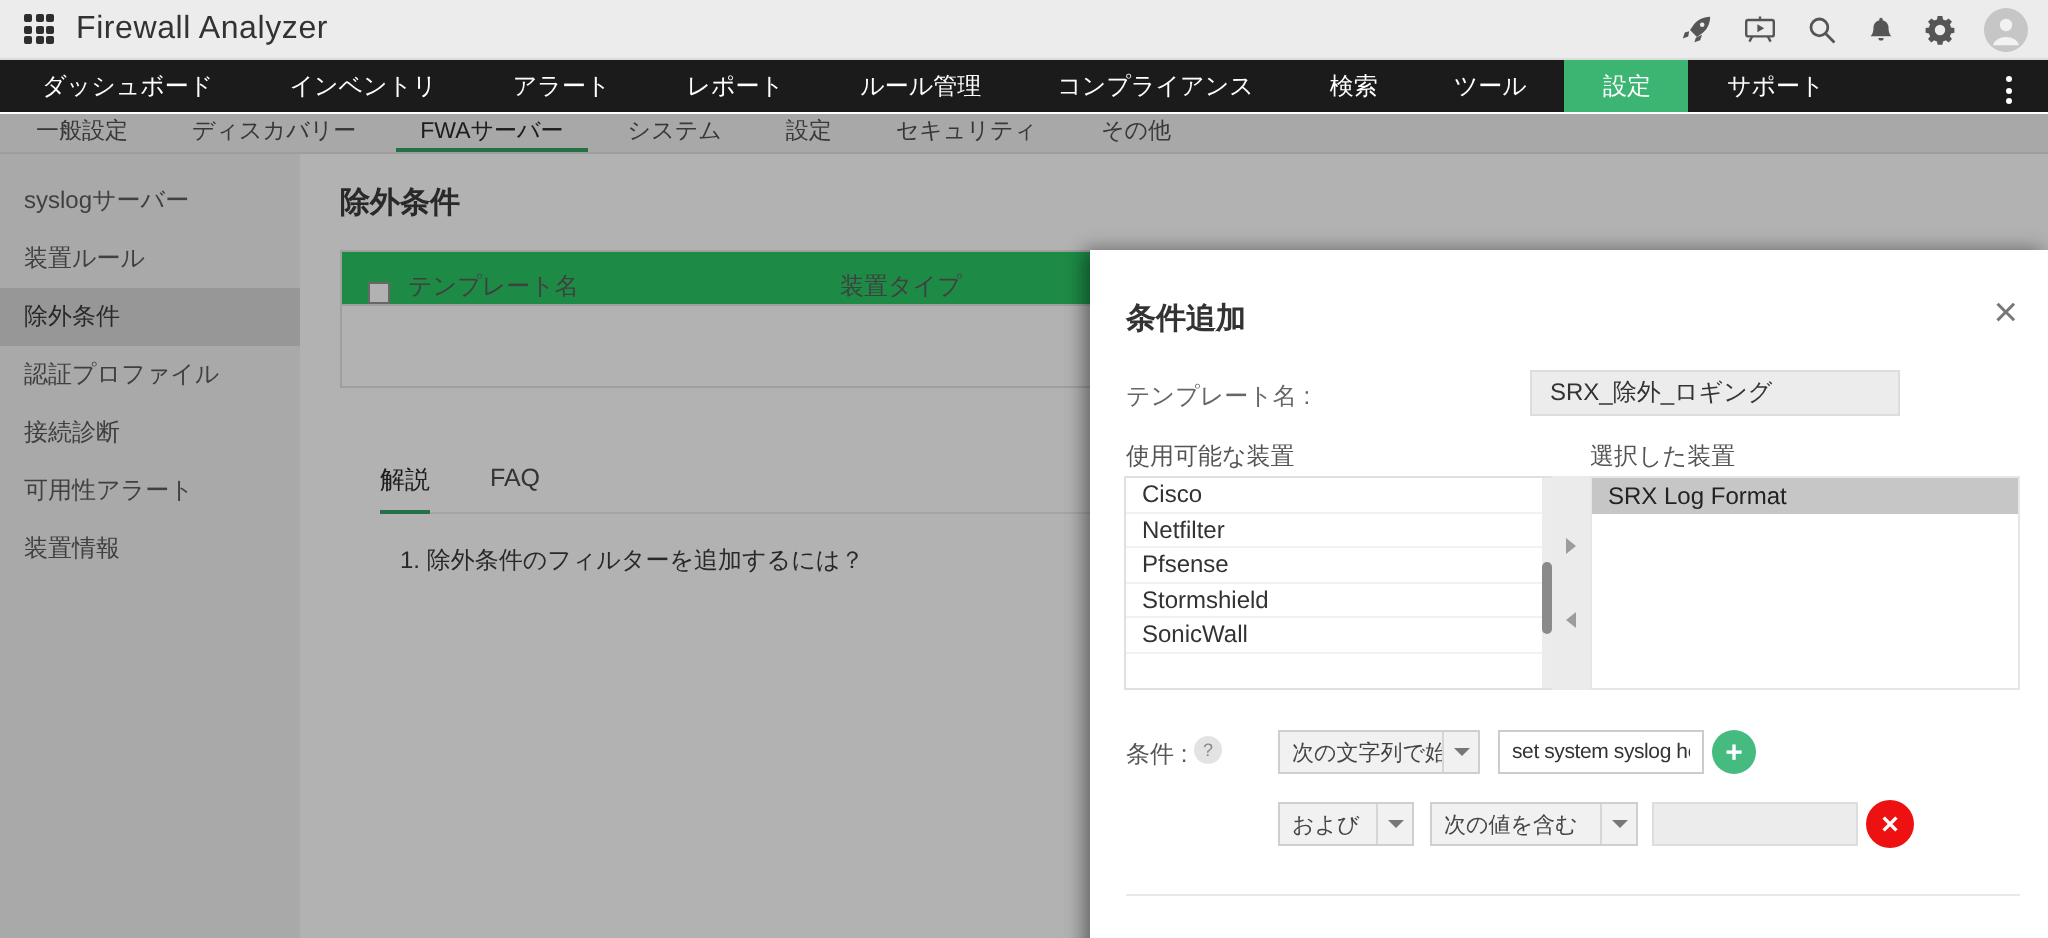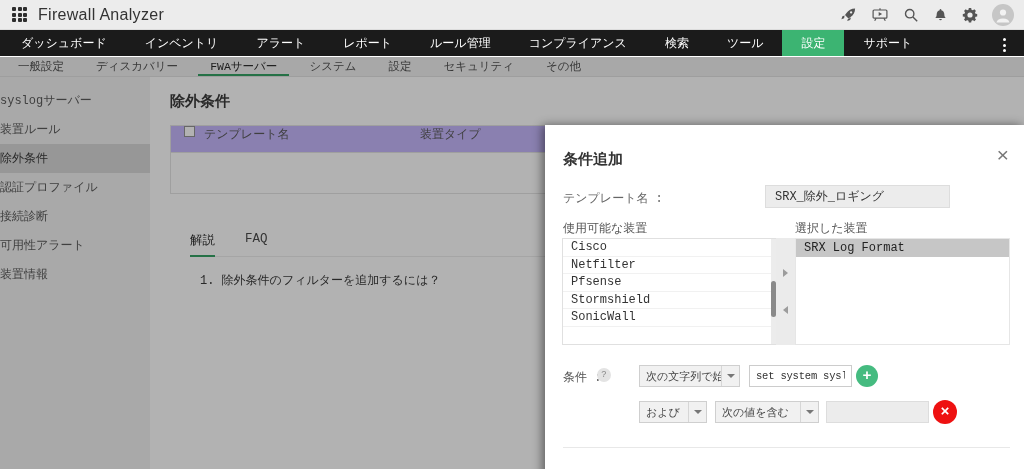--- a/index.html
+++ b/index.html
@@ -28,35 +28,35 @@
   }
   .nav-item {
     color: #fff; font-size: 12px; line-height: 26px; padding: 0 19px;
     cursor: pointer; white-space: nowrap;
   }
   .nav-item.active { background: #3cb472; }
   .kebab { margin-left: auto; align-self: center; margin-right: 10px; display: flex; flex-direction: column; gap: 2.5px; cursor: pointer; }
   .kebab i { width: 3px; height: 3px; border-radius: 50%; background: #fff; }
 
   
-  .content-area { position: absolute; top: 57px; left: 0; right: 0; bottom: 0; background: #fff; font-family: Liberation Mono, monospace; }
+  .content-area { position: absolute; top: 57px; left: 0; right: 0; bottom: 0; background: #fff; }
   .subnav { height: 20px; background: #f0f0f0; display: flex; align-items: stretch; padding-left: 2px; border-bottom: 1px solid #e2e2e2; }
   .subnav-item { font-size: 11.5px; color: #4a4a4a; line-height: 19px; padding: 0 16px; cursor: pointer; white-space: nowrap; position: relative; }
   .subnav-item.active { color: #222; }
   .subnav-item.active::after { content:""; position: absolute; left: 4px; right: 4px; bottom: 0; height: 2px; background: #2e9e5f; }
 
   .body-row { display: flex; height: 392px; }
   .sidebar { width: 150px; background: #f2f2f2; padding-top: 9px; flex: none; }
-  .side-item { font-size: 12px; color: #555; padding: 6px 0; cursor: pointer; white-space: nowrap; }
+  .side-item { font-size: 12px; color: #555; padding: 6px 12px; cursor: pointer; white-space: nowrap; }
   .side-item.active { background: #d7d7d7; color: #333; }
 
   .main { flex: 1; background: #fff; padding: 15px 0 0 20px; }
   .page-heading { font-size: 15px; color: #333; font-weight: 700; }
   .tablebox { width: 660px; margin-top: 14px; border: 1px solid #e3e3e3; }
-  .tablehead { height: 27px; background: #c4b5fd; border-bottom: 1px solid #e3e3e3; display: flex; align-items: flex-start; font-size: 12px; color: #555; }
+  .tablehead { height: 27px; background: #22c55e; border-bottom: 1px solid #e3e3e3; display: flex; align-items: flex-end; font-size: 12px; color: #555; }
   .checkbox { width: 11px; height: 11px; border: 1px solid #8f8f8f; background: #fff; margin: 0 9px 0 13px; flex: none; cursor: pointer; }
   .col-template { width: 216px; }
   .tablebody { height: 40px; background: #fff; }
   .tabs { display: flex; gap: 30px; margin: 38px 30px 0 20px; width: 620px; border-bottom: 1px solid #ececec; font-size: 12.5px; }
   .tab { padding-bottom: 7px; color: #444; cursor: pointer; position: relative; }
   .tab.active { color: #222; }
   .tab.active::after { content:""; position: absolute; left: 0; right: 0; bottom: -1px; height: 2px; background: #2e9e5f; }
   .faq-line { margin: 15px 0 0 30px; font-size: 12px; color: #333; cursor: pointer; }
 
   .dim-overlay { position: absolute; inset: 0; background: rgba(20,20,20,.33); z-index: 5; }

